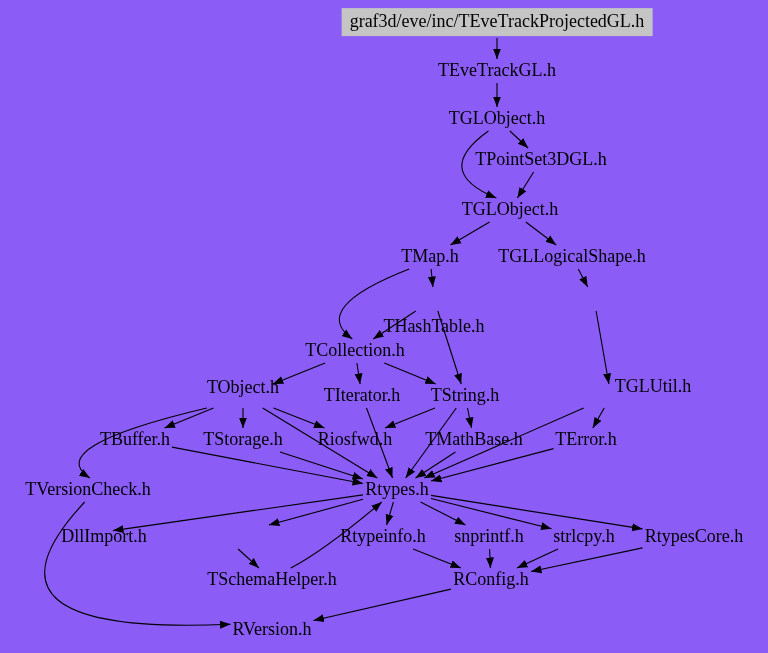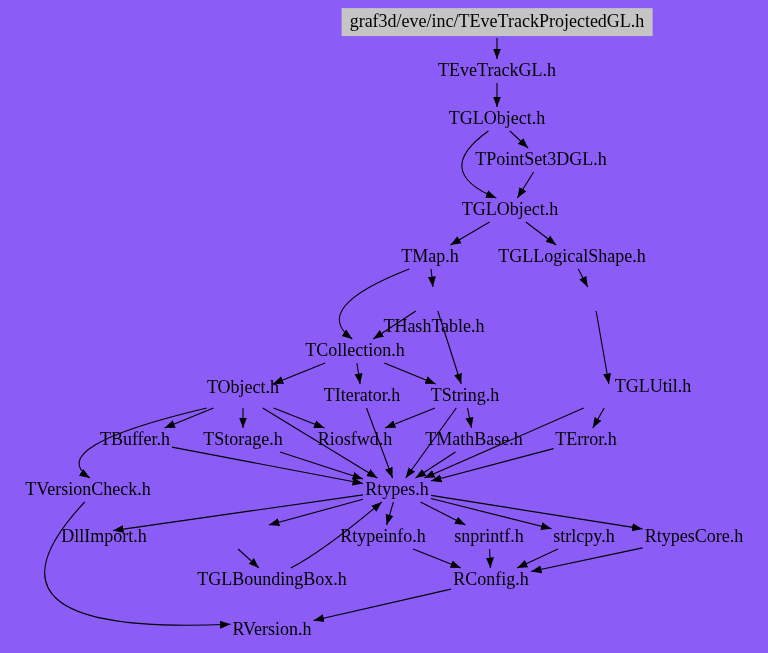--- a/index.html
+++ b/index.html
@@ -112,16 +112,16 @@
     <div class="node" style="left: 355px; top: 440px;">Riosfwd.h</div>
     <div class="node" style="left: 474px; top: 440px;">TMathBase.h</div>
     <div class="node" style="left: 586px; top: 440px;">TError.h</div>
     <div class="node" style="left: 88px; top: 490px;">TVersionCheck.h</div>
     <div class="node" style="left: 397px; top: 490px;">Rtypes.h</div>
     <div class="node" style="left: 68px; top: 537px; margin-left: 36px;">DllImport.h</div>
     <div class="node" style="left: 383px; top: 537px;">Rtypeinfo.h</div>
     <div class="node" style="left: 489px; top: 537px;">snprintf.h</div>
     <div class="node" style="left: 584px; top: 537px;">strlcpy.h</div>
     <div class="node" style="left: 694px; top: 537px;">RtypesCore.h</div>
-    <div class="node" style="left: 272px; top: 580px;">TGLBoundingBox.h</div>
+    <div class="node" style="left: 272px; top: 580px;">TSchemaHelper.h</div>
     <div class="node" style="left: 491px; top: 580px;">RConfig.h</div>
     <div class="node" style="left: 272px; top: 630px;">RVersion.h</div>
   </div>
 
 </body></html>

